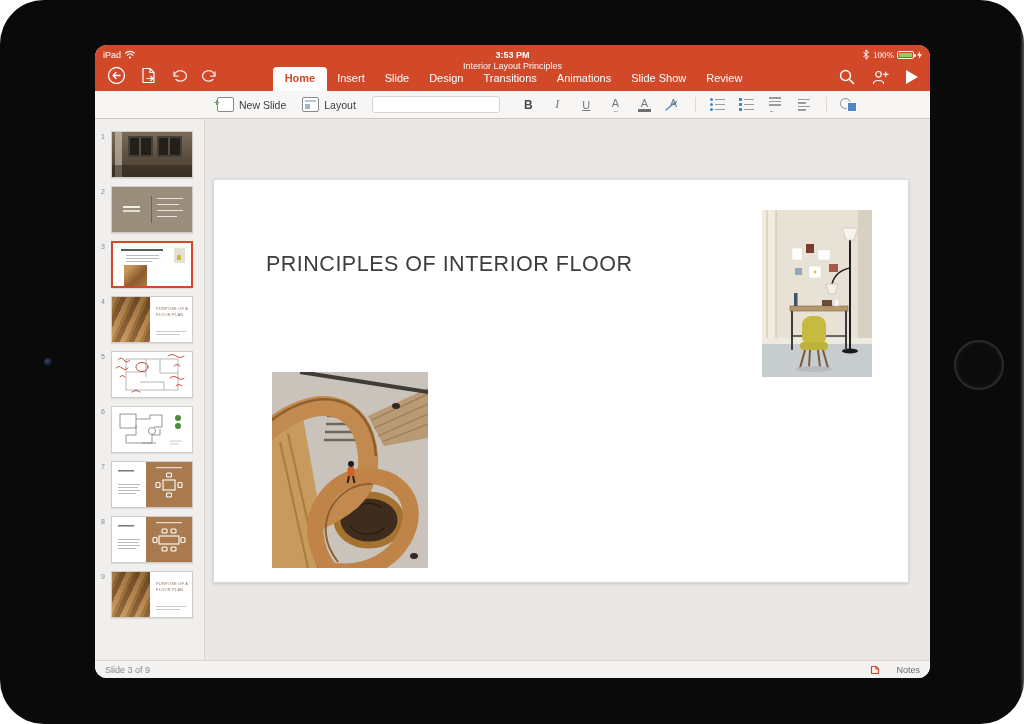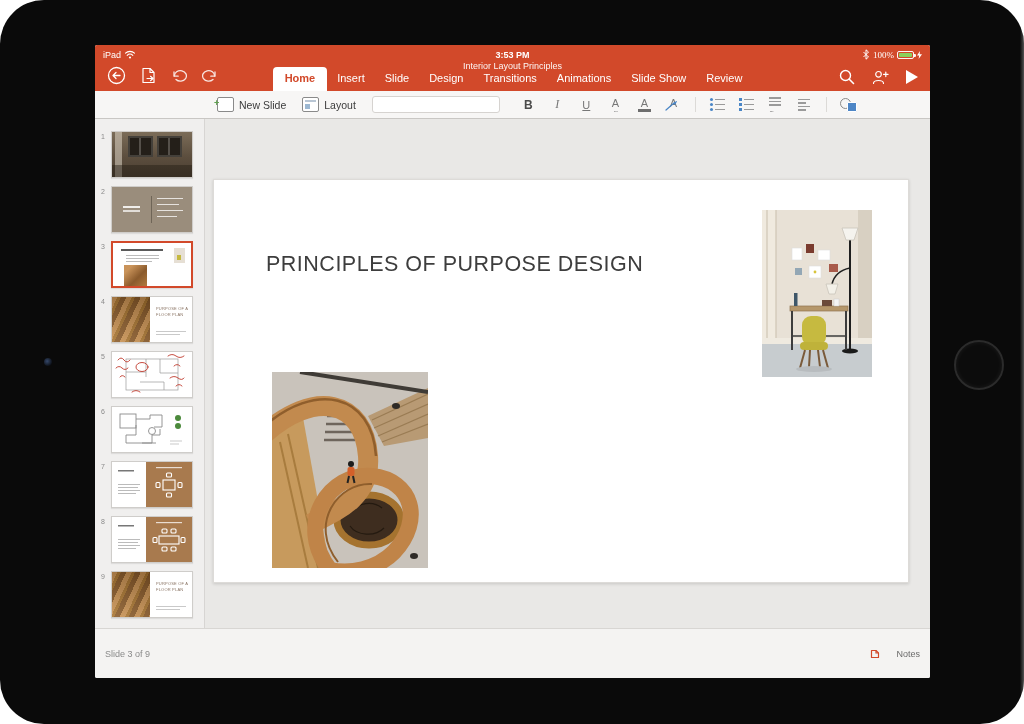--- a/index.html
+++ b/index.html
@@ -3,21 +3,21 @@
 <meta charset="utf-8">
 <style>
   html,body{margin:0;padding:0;background:#fff;}
   body{width:1024px;height:724px;position:relative;font-family:"Liberation Sans",sans-serif;-webkit-font-smoothing:antialiased;}
   
   .ipad{position:absolute;left:0;top:0;width:1024px;height:724px;background:#0a0a0a;border-radius:44px;overflow:hidden;}
   .ipad::after{content:"";position:absolute;right:0;top:30px;bottom:30px;width:4px;background:linear-gradient(to left,#8f8f8f,rgba(0,0,0,0));opacity:.55;}
   .camera{position:absolute;left:44px;top:358px;width:8px;height:8px;border-radius:50%;background:radial-gradient(circle at 40% 40%,#35486a,#0b0e14 75%);}
   .home-btn{position:absolute;left:954px;top:340px;width:46px;height:46px;border-radius:50%;background:#0c0c0c;border:2px solid #2b2b2b;box-shadow:inset 0 0 5px rgba(255,255,255,.07);}
   
-  .screen{position:absolute;left:95px;top:45px;width:835px;height:633px;background:#fff;border-radius:2px;overflow:hidden;display:flex;flex-direction:column;}
+  .screen{position:absolute;left:95px;top:45px;width:835px;height:633px;background:#fff;border-radius:12px;overflow:hidden;display:flex;flex-direction:column;}
   
   .appbar{position:relative;height:46px;background:#d2492a;flex:0 0 auto;color:#fff;}
   .status-row{position:relative;height:15px;display:flex;align-items:center;padding:2px 8px 0;font-size:9px;}
   .st-left{display:flex;align-items:center;gap:3px;}
   .st-time{position:absolute;left:0;right:0;text-align:center;font-weight:bold;}
   .st-right{margin-left:auto;display:flex;align-items:center;gap:3px;font-family:Liberation Serif, serif;}
   .battery{width:17px;height:8px;border:1px solid rgba(255,255,255,.95);border-radius:2px;position:relative;display:flex;align-items:center;padding:1px;box-sizing:border-box;}
   .battery .fill{height:100%;width:100%;background:#8bd05c;border-radius:1px;}
   .battery::after{content:"";position:absolute;right:-3px;top:2px;width:2px;height:3px;background:rgba(255,255,255,.95);border-radius:0 1px 1px 0;}
   .doc-title{position:absolute;top:16px;left:0;right:0;text-align:center;font-size:9px;color:rgba(255,255,255,.95);}
@@ -79,21 +79,21 @@
   .t3 .m-l{position:absolute;left:13px;width:33px;height:1px;background:#bbb;}
   .t3 .m-st{position:absolute;left:11px;top:22px;width:23px;height:21px;background:linear-gradient(135deg,#c9935a 20%,#8a5a2c 60%,#b07a3e);}
   .t3 .m-dk{position:absolute;right:6px;top:5px;width:11px;height:15px;background:#e6dfd4;}
   .t3 .m-dk i{position:absolute;left:3px;bottom:3px;width:4px;height:5px;background:#c5b93f;}
   
   .wood{position:absolute;left:0;top:0;bottom:0;width:38px;background:repeating-linear-gradient(115deg,#c89050 0 5px,#a8742f 5px 8px,#8a5a28 8px 13px);}
   .wood::after{content:"";position:absolute;inset:0;background:linear-gradient(200deg,rgba(0,0,0,.25),rgba(255,255,255,.12));}
   .fp-cap{position:absolute;left:44px;top:9px;width:34px;font-size:4px;line-height:1.5;color:#8a7464;letter-spacing:.2px;}
   .fp-l{position:absolute;left:44px;width:30px;height:1px;background:#c9c9c9;}
   
-  .footer{height:17px;background:#f4f3f2;border-top:1px solid #d8d6d3;display:flex;align-items:center;justify-content:space-between;padding:16px 10px;font-size:9px;color:#8a8a8a;flex:0 0 auto;}
+  .footer{height:17px;background:#f4f3f2;border-top:1px solid #d8d6d3;display:flex;align-items:center;justify-content:space-between;padding:0 10px;font-size:9px;color:#8a8a8a;flex:0 0 auto;}
   .notes{display:flex;align-items:center;gap:16px;color:#6b6b6b;}
   
   .canvas{flex:1;position:relative;}
   .slide{position:absolute;left:8px;top:60px;width:694px;height:402px;background:#fff;border:1px solid #dddbd8;box-shadow:0 1px 3px rgba(0,0,0,.15);}
   .slide-title{position:absolute;left:52px;top:72px;font-size:21.5px;letter-spacing:.5px;color:#3d3d3d;white-space:nowrap;}
   .slide-body{position:absolute;left:95px;top:117px;width:332px;font-size:13px;line-height:1.22;color:#3f3f3f;}
   .img-stairs{position:absolute;left:58px;top:192px;width:156px;height:196px;}
   .img-desk{position:absolute;left:548px;top:30px;width:110px;height:167px;}
 </style>
 </head>
@@ -443,21 +443,21 @@
             <span class="fp-cap">PURPOSE OF A FLOOR PLAN</span>
             <span class="fp-l" style="top:34px;"></span>
               <span class="fp-l" style="top:37px;width:24px;"></span>
           </div>
         </div>
 
       </div>
 
       <div class="canvas">
         <div class="slide">
-          <div class="slide-title">PRINCIPLES OF PURPOSE DESIGN</div>
+          <div class="slide-title">PRINCIPLES OF INTERIOR FLOOR</div>
 
           <svg class="img-stairs" viewBox="0 0 156 196" preserveAspectRatio="none">
             <rect width="156" height="196" fill="#c9c3bb"></rect>
             <polygon points="96,44 156,16 156,66 112,74" fill="#b89a74"></polygon>
             <path d="M100 48 L156 22M102 56 L156 32M106 64 L156 42M110 70 L156 52" stroke="#9a7c54" stroke-width="1.2" fill="none"></path>
             <path d="M28 0 L156 20" stroke="#3f3b36" stroke-width="4" fill="none"></path>
             <polygon points="0,62 30,40 58,196 0,196" fill="#c79a5d"></polygon>
             <path d="M8 70 L36 196 M16 62 L46 196" stroke="#a87c3e" stroke-width="2" fill="none"></path>
             <path d="M56 36 h26 M55 44 h28 M54 52 h30 M53 60 h30 M52 68 h31" stroke="#6e655c" stroke-width="2.4" fill="none"></path>
             <ellipse cx="97" cy="148" rx="32" ry="25" fill="#3e2d1f"></ellipse>

